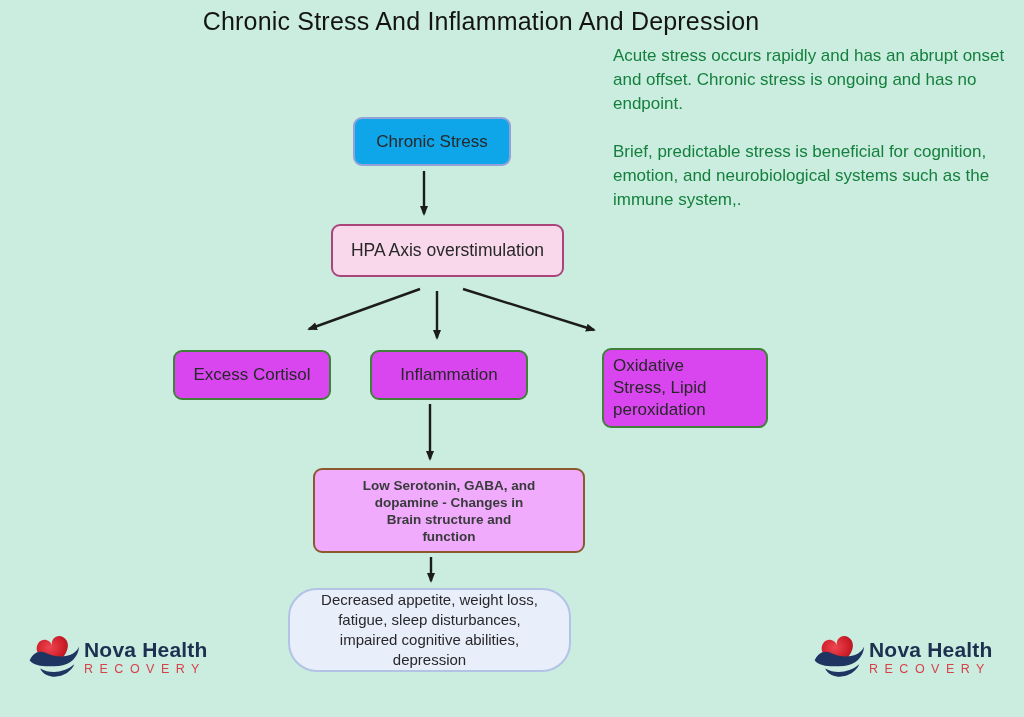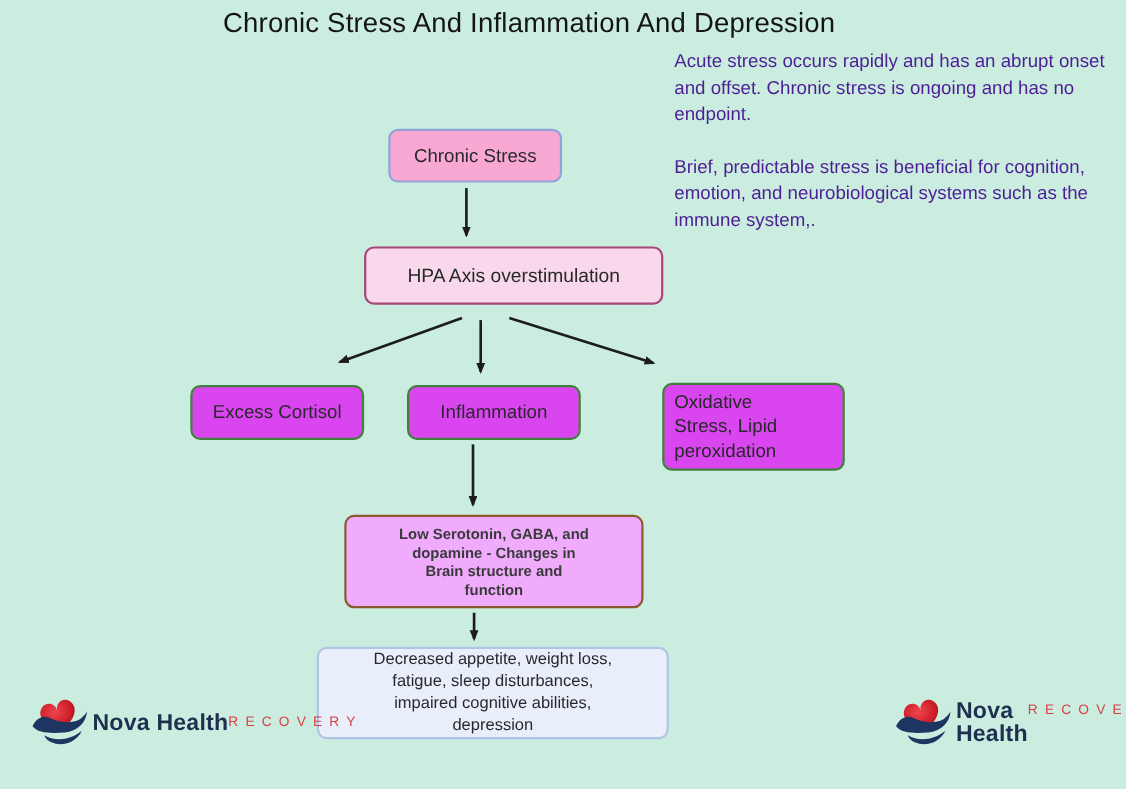--- a/index.html
+++ b/index.html
@@ -6,46 +6,46 @@
   .canvas{
     position:relative;width:1024px;height:717px;background:#caede0;
     font-family:"Liberation Sans",sans-serif;overflow:hidden;
   }
   .title{
     position:absolute;left:0;top:7px;width:962px;text-align:center;
     font-size:25px;font-weight:500;color:#141414;letter-spacing:.2px;
   }
   .info{
     position:absolute;left:613px;top:44px;width:404px;
-    font-size:17px;line-height:24px;color:#4c1d95;
+    font-size:17px;line-height:24px;color:#15803d;
   }
   .info p{margin:0 0 24px 0;}
   .node{
     position:absolute;box-sizing:border-box;border:2px solid;border-radius:9px;
     display:flex;align-items:center;justify-content:center;text-align:center;
     color:#28282a;white-space:pre-line;
   }
-  .node-blue{background:#f9a8d4;border-color:#93a3d8;}
+  .node-blue{background:#0ea5e9;border-color:#93a3d8;}
   .node-pink{background:#f8d8ea;border-color:#aa4579;}
   .node-green{background:#d946ef;border-color:#41803a;}
   .node-tan{background:#f0abfc;border-color:#8a5a2e;}
   .node-lav{background:#e9eefb;border-color:#b2c3e6;}
   #node-chronic-stress{left:353px;top:117px;width:158px;height:49px;font-size:17px;}
-  #node-hpa{left:331px;top:224px;width:272px;height:53px;font-size:17.5px;}
+  #node-hpa{left:331px;top:224px;width:233px;height:53px;font-size:17.5px;}
   #node-cortisol{left:173px;top:350px;width:158px;height:50px;font-size:17px;}
   #node-inflammation{left:370px;top:350px;width:158px;height:50px;font-size:17px;}
   #node-oxidative{left:602px;top:348px;width:166px;height:80px;font-size:17px;line-height:22px;justify-content:flex-start;text-align:left;padding-left:9px;}
   #node-neuro{left:313px;top:468px;width:272px;height:85px;font-size:13.5px;line-height:17px;font-weight:bold;color:#3a3a3c;}
-  #node-symptoms{left:288px;top:588px;width:320px;height:84px;font-size:15px;line-height:20px;}
+  #node-symptoms{left:288px;top:588px;width:283px;height:84px;font-size:15px;line-height:20px;border-radius:29px;}
   .arrows{position:absolute;left:0;top:0;pointer-events:none;}
   .logo{position:absolute;display:flex;align-items:center;gap:4px;}
   #logo-left{left:28px;top:630px;}
   #logo-right{left:813px;top:630px;}
   .logo-icon{width:52px;height:54px;flex:0 0 auto;}
-  .logo-text{display:flex;flex-direction:row;line-height:1;}
+  .logo-text{display:flex;flex-direction:column;line-height:1;}
   .logo-brand{font-size:21px;font-weight:800;color:#1d3050;letter-spacing:.2px;}
   .logo-tagline{font-size:12.5px;color:#d8404a;letter-spacing:6.5px;margin-top:3px;font-weight:500;}
 </style>
 </head>
 <body>
 
 <div class="canvas">
 
   <div class="title">Chronic Stress And Inflammation And Depression</div>
 

